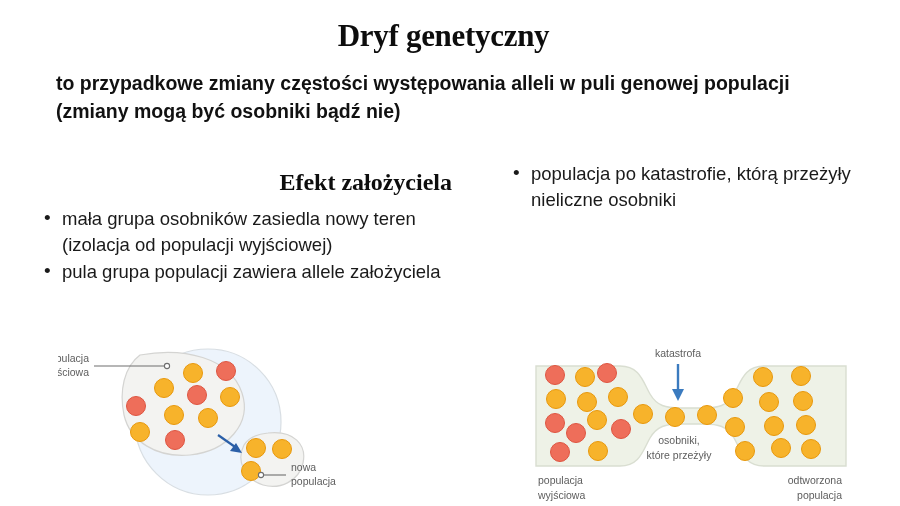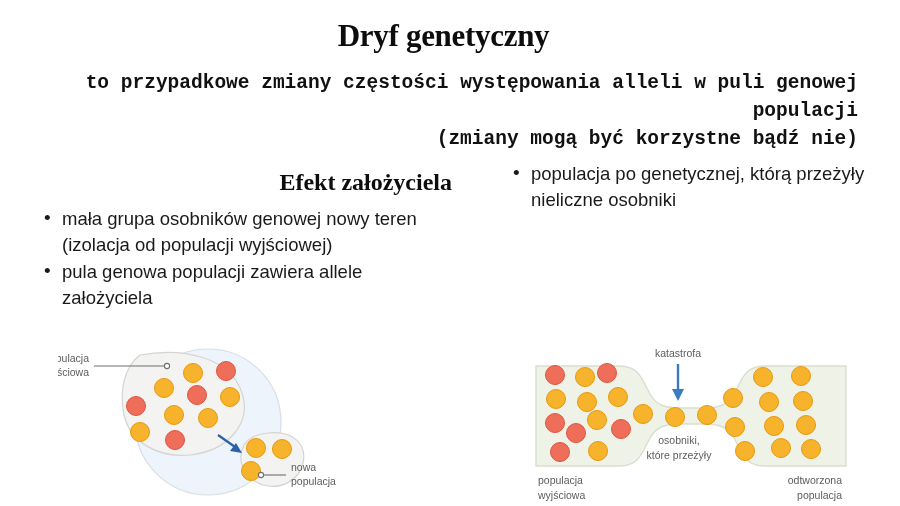--- a/index.html
+++ b/index.html
@@ -25,24 +25,24 @@
     text-align: center;
     font-family: "Liberation Serif", serif;
     font-weight: bold;
     font-size: 31px;
     letter-spacing: -0.3px;
     color: #0d0d0d;
   }
   .slide-subtitle {
     position: absolute;
     top: 69px;
-    left: 42px;
+    left: 56px;
     width: 816px;
-    text-align: right;
-    font-family: Liberation Mono, monospace;
+    text-align: left;
+    font-family: Liberation Sans, sans-serif;
     font-weight: bold;
     font-size: 19.5px;
     line-height: 28px;
     color: #111111;
   }
   .slide-subtitle .sub-line { display: block; }
 
   
   .col {
     position: absolute;
@@ -101,34 +101,34 @@
     fill: #5d5d5d;
   }
 </style>
 </head>
 <body>
 
 <div class="slide-title">Dryf genetyczny</div>
 
 <div class="slide-subtitle">
   <span class="sub-line">to przypadkowe zmiany częstości występowania alleli w puli genowej populacji</span>
-  <span class="sub-line">(zmiany mogą być korzystne bądź nie)</span>
+  <span class="sub-line">(zmiany mogą być osobniki bądź nie)</span>
 </div>
 
 <div class="col col-left">
   <div class="col-heading">Efekt założyciela</div>
   <ul class="bullets">
-    <li>mała grupa osobników genowej nowy teren (izolacja od populacji wyjściowej)</li>
-    <li>pula genowa populacji zawiera allele założyciela</li>
+    <li>mała grupa osobników zasiedla nowy teren (izolacja od populacji wyjściowej)</li>
+    <li>pula grupa populacji zawiera allele założyciela</li>
   </ul>
 </div>
 
 <div class="col col-right">
   <ul class="bullets">
-    <li>populacja po genetycznej, którą przeżyły nieliczne osobniki</li>
+    <li>populacja po katastrofie, którą przeżyły nieliczne osobniki</li>
   </ul>
 </div>
 
 <div class="figure fig-founder">
   <svg width="330" height="160" viewBox="0 0 330 160" xmlns="http://www.w3.org/2000/svg">
 
     <circle cx="150" cy="77" r="73" fill="#EDF4FC" stroke="#D8DEE3" stroke-width="1.2"></circle>
 
     <path d="M 82 10 C 125 2 172 12 184 48 C 194 78 170 106 132 110 C 98 113 72 96 66 70 C 61 46 66 22 82 10 Z" fill="#F3F3F1" stroke="#D4D4D2" stroke-width="1.2"></path>
 

